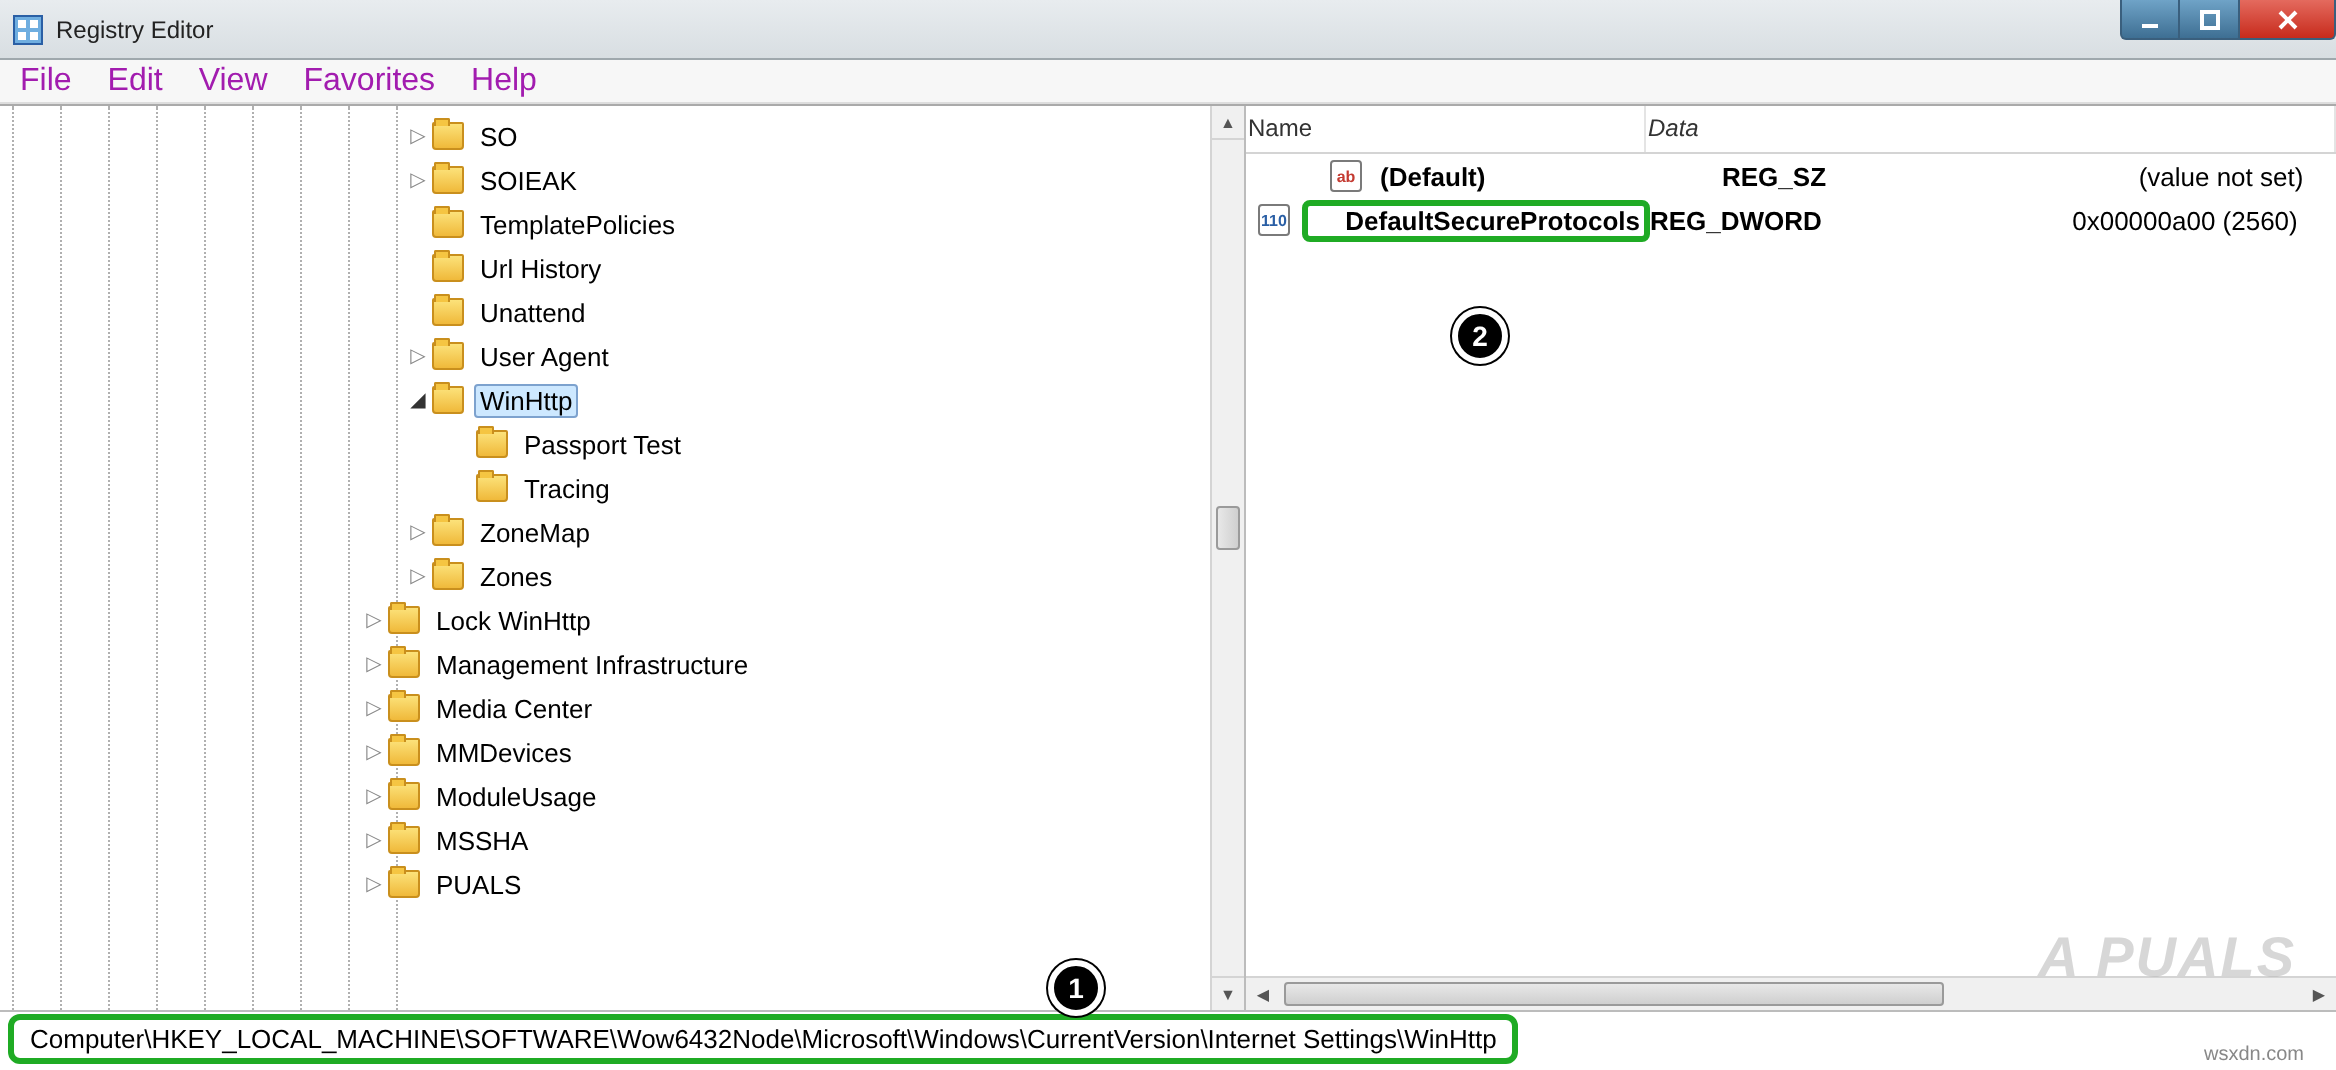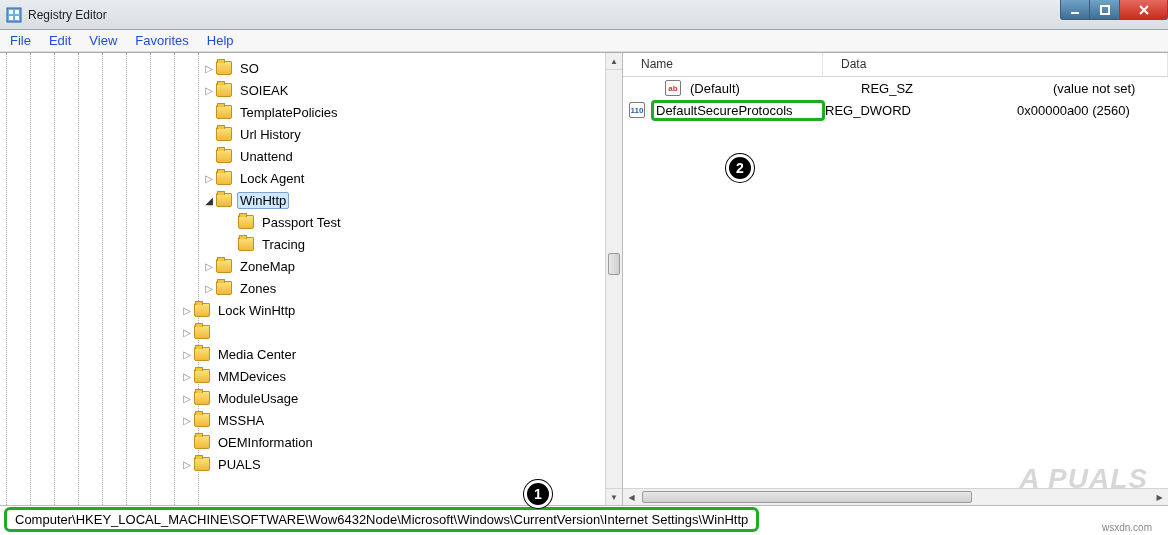--- a/index.html
+++ b/index.html
@@ -10,21 +10,21 @@
 .titlebar .appicon { width: 16px; height: 16px; margin-right: 6px; }
 .titlebar .title { font-size: 12px; color: #222; }
 .winbtns { position: absolute; right: 0; top: 0; display: flex; height: 20px; }
 .winbtn { width: 30px; height: 20px; border: 1px solid #3a5f7d; border-top: none; display: flex; align-items: center; justify-content: center; font-size: 11px; font-weight: bold; color: #fff; }
 .winbtn.min { background: linear-gradient(to bottom,#6fa3c7,#3e6f93); border-radius: 0 0 0 3px; }
 .winbtn.max { background: linear-gradient(to bottom,#6fa3c7,#3e6f93); border-left: none; }
 .winbtn.close { width: 48px; background: linear-gradient(to bottom,#e46a5e,#c72b1c); border-left: none; border-radius: 0 0 3px 0; }
 
 
 .menubar { height: 22px; display: flex; align-items: center; gap: 18px; padding: 0 10px; border-bottom: 1px solid #ddd; background: #f7f7f7; }
-.menubar span { font-size: 13px; color: #1d4ed8; }
+.menubar span { font-size: 16px; color: #a21caf; }
 
 
 .main { display: flex; height: 453px; border-top: 1px solid #aaa; }
 .treewrap { width: 623px; height: 100%; overflow: hidden; position: relative; border-right: 1px solid #bcbcbc; }
 .treewrap .vscroll { position: absolute; right: 0; top: 0; width: 17px; height: 100%; background: #f0f0f0; border-left: 1px solid #d4d4d4; }
 .vscroll .arrow { height: 17px; display: flex; align-items: center; justify-content: center; font-size: 8px; color: #555; background: #f0f0f0; border-bottom: 1px solid #d4d4d4; }
 .vscroll .arrow.bottom { position: absolute; bottom: 0; left: 0; right: 0; border-top: 1px solid #d4d4d4; border-bottom: none; }
 .vscroll .thumb { position: absolute; left: 2px; right: 2px; top: 200px; height: 22px; background: linear-gradient(to right,#e8e8e8,#cfcfcf); border: 1px solid #9a9a9a; border-radius: 2px; }
 .tree { padding: 4px 0 4px 4px; white-space: nowrap; }
 .row { height: 22px; display: flex; align-items: center; }
@@ -34,32 +34,32 @@
 .folder { width: 16px; height: 14px; margin-right: 5px; flex-shrink: 0; background: linear-gradient(to bottom, #fce27a 0%, #f0b93a 100%); border: 1px solid #c98f1d; border-radius: 1px 1px 2px 2px; position: relative; }
 .folder::before { content: ""; position: absolute; top: -3px; left: 0; width: 6px; height: 3px; background: #f5c542; border: 1px solid #c98f1d; border-bottom: none; border-radius: 1px 1px 0 0; }
 .row .label { font-size: 13px; color: #000; padding: 1px 3px; }
 .row.selected .label { border: 1px solid #7da2ce; background: #cde8ff; border-radius: 2px; padding: 0 2px; }
 .dotted-guide { position: absolute; left: 0; top: 0; bottom: 0; width: 210px; pointer-events: none; }
 .dotted-guide .vline { position: absolute; top: 0; bottom: 0; border-left: 1px dotted #b0b0b0; }
 
 
 .listwrap { flex: 1; position: relative; }
 .listhdr { display: flex; height: 24px; border-bottom: 1px solid #d4d4d4; background: #fff; }
-.listhdr .col { padding: 4px 18px; font-size: 12px; color: #333; border-right: 1px solid #e4e4e4; }
+.listhdr .col { padding: 4px 1px; font-size: 12px; color: #333; border-right: 1px solid #e4e4e4; }
 .col.name { width: 200px; }
 .col.type { width: 192px; }
-.col.data { flex: 1; }
+.col.data { flex: 1; font-style: italic; }
 .valuerow { display: flex; align-items: center; height: 22px; }
 .valuerow .vicon { width: 16px; height: 16px; margin: 0 6px; border: 1px solid #7a7a7a; background: #fff; border-radius: 2px; display: flex; align-items: center; justify-content: center; font-size: 8px; font-weight: bold; }
 .vicon.str { color: #c43a31; margin-left: 42px; }
 .vicon.bin { color: #2a5fa5; text-align: center; }
-.valuerow .vname { width: 174px; font-size: 13px; padding: 1px 3px; }
-.valuerow .vtype { width: 192px; font-size: 13px; }
-.valuerow .vdata { flex: 1; font-size: 13px; }
-.valuerow.highlight .vname { border: 3px solid #1fab24; border-radius: 4px; padding: 0 2px; background: #fff; }
+.valuerow .vname { width: 174px; font-size: 13px; padding: 1px 3px; font-weight: bold; }
+.valuerow .vtype { width: 192px; font-size: 13px; font-weight: bold; }
+.valuerow .vdata { flex: 1; font-size: 13px; text-align: center; }
+.valuerow.highlight .vname { border: 3px solid #1fab24; border-radius: 4px; padding: 0 2px; background: #fff; text-align: right; }
 .listwrap .hscroll { position: absolute; left: 0; right: 0; bottom: 0; height: 17px; background: #f0f0f0; border-top: 1px solid #d4d4d4; display: flex; align-items: center; }
 .hscroll .harrow { width: 17px; height: 100%; display: flex; align-items: center; justify-content: center; font-size: 8px; color: #555; }
 .hscroll .htrack { flex: 1; height: 100%; position: relative; }
 .hscroll .hthumb { position: absolute; top: 2px; bottom: 2px; left: 2px; width: 330px; background: linear-gradient(to bottom,#e8e8e8,#cfcfcf); border: 1px solid #9a9a9a; border-radius: 2px; }
 
 
 .statusbar { height: 28px; border-top: 1px solid #bcbcbc; display: flex; align-items: center; padding: 0 4px; background: #fff; }
 .pathbox { border: 3px solid #1fab24; border-radius: 6px; padding: 2px 8px; font-size: 13px; color: #000; flex: 0 0 auto; max-width: 920px; white-space: nowrap; overflow: hidden; }
 
 
@@ -152,21 +152,21 @@
         <div class="row">
           <div class="indent" style="width: 198px;"></div>
           <div class="expander"></div>
           <div class="folder"></div>
           <span class="label">Unattend</span>
         </div>
         <div class="row">
           <div class="indent" style="width: 198px;"></div>
           <div class="expander">▷</div>
           <div class="folder"></div>
-          <span class="label">Lock Agent</span>
+          <span class="label">User Agent</span>
         </div>
         <div class="row selected">
           <div class="indent" style="width: 198px;"></div>
           <div class="expander open">◢</div>
           <div class="folder"></div>
           <span class="label">WinHttp</span>
         </div>
         <div class="row">
           <div class="indent" style="width: 220px;"></div>
           <div class="expander"></div>
@@ -194,20 +194,21 @@
         <div class="row">
           <div class="indent" style="width: 176px;"></div>
           <div class="expander">▷</div>
           <div class="folder"></div>
           <span class="label">Lock WinHttp</span>
         </div>
         <div class="row">
           <div class="indent" style="width: 176px;"></div>
           <div class="expander">▷</div>
           <div class="folder"></div>
+          <span class="label">Management Infrastructure</span>
         </div>
         <div class="row">
           <div class="indent" style="width: 176px;"></div>
           <div class="expander">▷</div>
           <div class="folder"></div>
           <span class="label">Media Center</span>
         </div>
         <div class="row">
           <div class="indent" style="width: 176px;"></div>
           <div class="expander">▷</div>
@@ -218,26 +219,20 @@
           <div class="indent" style="width: 176px;"></div>
           <div class="expander">▷</div>
           <div class="folder"></div>
           <span class="label">ModuleUsage</span>
         </div>
         <div class="row">
           <div class="indent" style="width: 176px;"></div>
           <div class="expander">▷</div>
           <div class="folder"></div>
           <span class="label">MSSHA</span>
-        </div>
-        <div class="row">
-          <div class="indent" style="width: 176px;"></div>
-          <div class="expander"></div>
-          <div class="folder"></div>
-          <span class="label">OEMInformation</span>
         </div>
         <div class="row">
           <div class="indent" style="width: 176px;"></div>
           <div class="expander">▷</div>
           <div class="folder"></div>
           <span class="label">PUALS</span>
         </div>
       </div>
     <div class="vscroll">
       <div class="arrow">▲</div>

